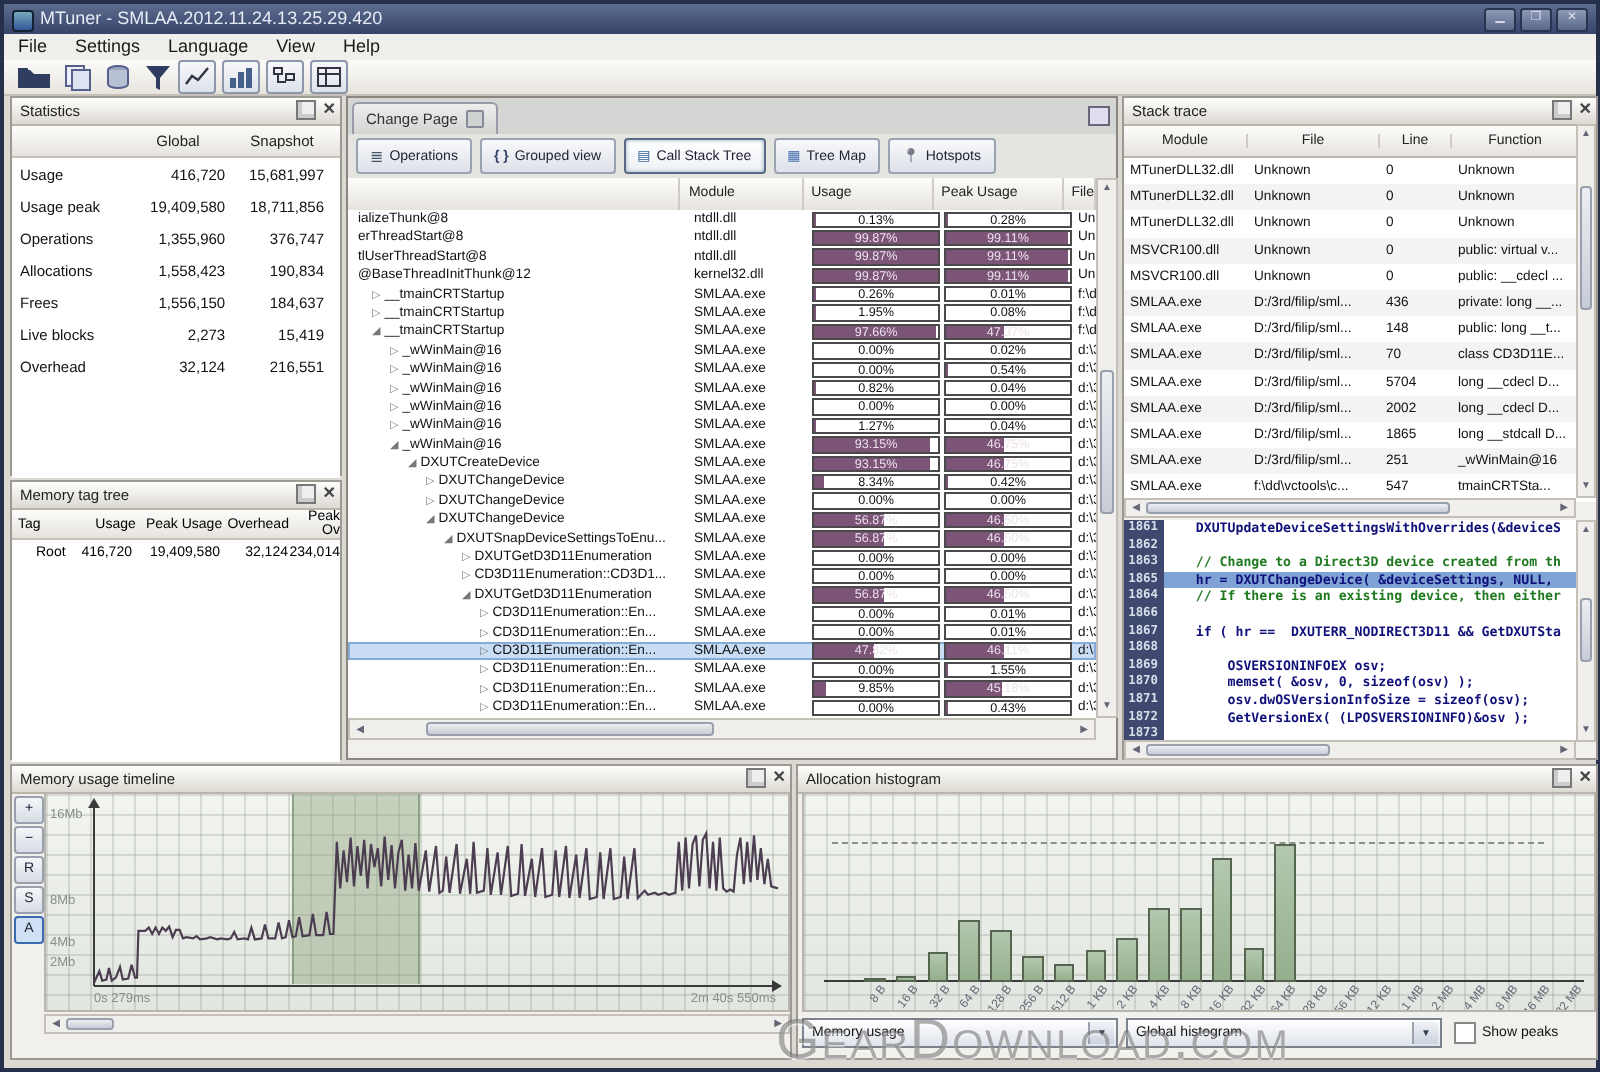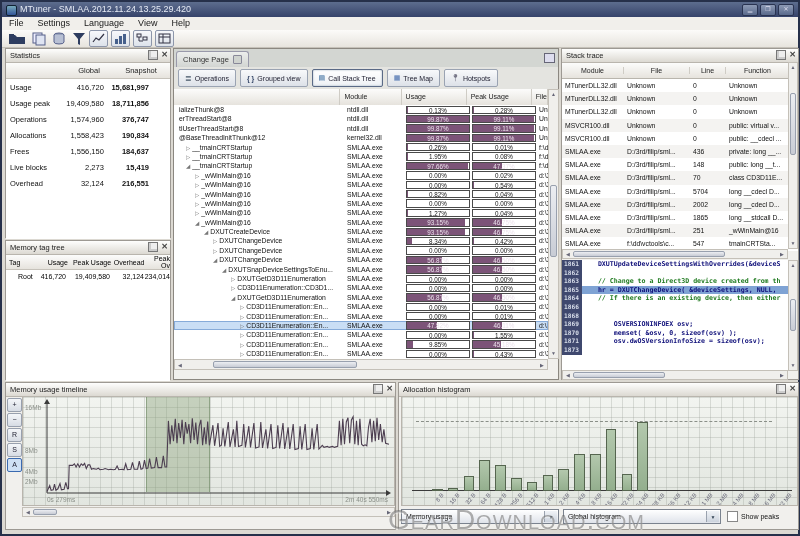--- a/index.html
+++ b/index.html
@@ -30,21 +30,21 @@
   .picons{position:absolute;right:2px;top:1px;display:flex;gap:3px;align-items:center;}
   .fbtn{width:8px;height:8px;border:1px solid #777;background:#eee;box-shadow:inset 2px -2px 0 #ccc;}
   .xbtn{font-size:8px;line-height:8px;color:#444;font-weight:bold;}
   
   .st-head{display:flex;font-size:7.5px;color:#222;height:15px;align-items:center;
     background:linear-gradient(#fcfcfb,#e6e3dd);border-bottom:1px solid #c6c2ba;}
   .st-head span{text-align:center;}
   .st-row{display:flex;font-size:7.5px;height:16px;align-items:center;background:#fff;}
   .st-label{width:58px;padding-left:4px;color:#111;}
   .st-num{width:50px;text-align:right;color:#111;}
-  .st-num:last-child{width:52px;padding-right:21px;font-weight:bold;}
+  .st-num:last-child{width:52px;padding-right:8px;}
   .st-body{background:#fff;height:calc(100% - 28px);}
   
   .mt-head{display:flex;font-size:7px;height:14px;align-items:center;
     background:linear-gradient(#fcfcfb,#e6e3dd);border-bottom:1px solid #c6c2ba;}
   .mt-row{display:flex;font-size:7px;height:13px;align-items:center;background:#fff;}
   .mt-body{background:#fff;height:calc(100% - 27px);}
   
   .tabbar{position:absolute;left:0;top:0;width:100%;height:18px;background:#d3d6d2;
     border-bottom:1px solid #9aa;}
   .tab{position:absolute;top:2px;height:15px;font-size:7.5px;line-height:15px;padding:0 6px;
@@ -219,21 +219,21 @@
         </div>
 
         <div class="st-row">
           <span class="st-label">Usage peak</span>
           <span class="st-num">19,409,580</span>
           <span class="st-num">18,711,856</span>
         </div>
 
         <div class="st-row">
           <span class="st-label">Operations</span>
-          <span class="st-num">1,574,960</span>
+          <span class="st-num">1,355,960</span>
           <span class="st-num">376,747</span>
         </div>
 
         <div class="st-row">
           <span class="st-label">Allocations</span>
           <span class="st-num">1,558,423</span>
           <span class="st-num">190,834</span>
         </div>
 
 
@@ -906,20 +906,24 @@
         <div class="src-line">
           <span class="lnum">1864</span>
           <span class="code cmt">    // If there is an existing device, then either</span>
         </div>
 
         <div class="src-line">
           <span class="lnum">1866</span>
           <span class="code"></span>
         </div>
 
+        <div class="src-line">
+          <span class="lnum">1867</span>
+          <span class="code">    if ( hr ==  DXUTERR_NODIRECT3D11 &amp;&amp; GetDXUTSta</span>
+        </div>
 
         <div class="src-line">
           <span class="lnum">1868</span>
           <span class="code"></span>
         </div>
 
         <div class="src-line">
           <span class="lnum">1869</span>
           <span class="code">        OSVERSIONINFOEX osv;</span>
         </div>
@@ -927,20 +931,24 @@
         <div class="src-line">
           <span class="lnum">1870</span>
           <span class="code">        memset( &amp;osv, 0, sizeof(osv) );</span>
         </div>
 
         <div class="src-line">
           <span class="lnum">1871</span>
           <span class="code">        osv.dwOSVersionInfoSize = sizeof(osv);</span>
         </div>
 
+        <div class="src-line">
+          <span class="lnum">1872</span>
+          <span class="code">        GetVersionEx( (LPOSVERSIONINFO)&amp;osv );</span>
+        </div>
 
         <div class="src-line">
           <span class="lnum">1873</span>
           <span class="code"></span>
         </div>
       </div>
     <div class="sb" style="left:226px;top:211px;width:10px;height:111px;">
       <span class="sarrow" style="top:0;">▲</span>
       <div class="thumb" style="left:1px;right:1px;top:38px;height:30px;"></div>
       <span class="sarrow" style="bottom:0;">▼</span>

